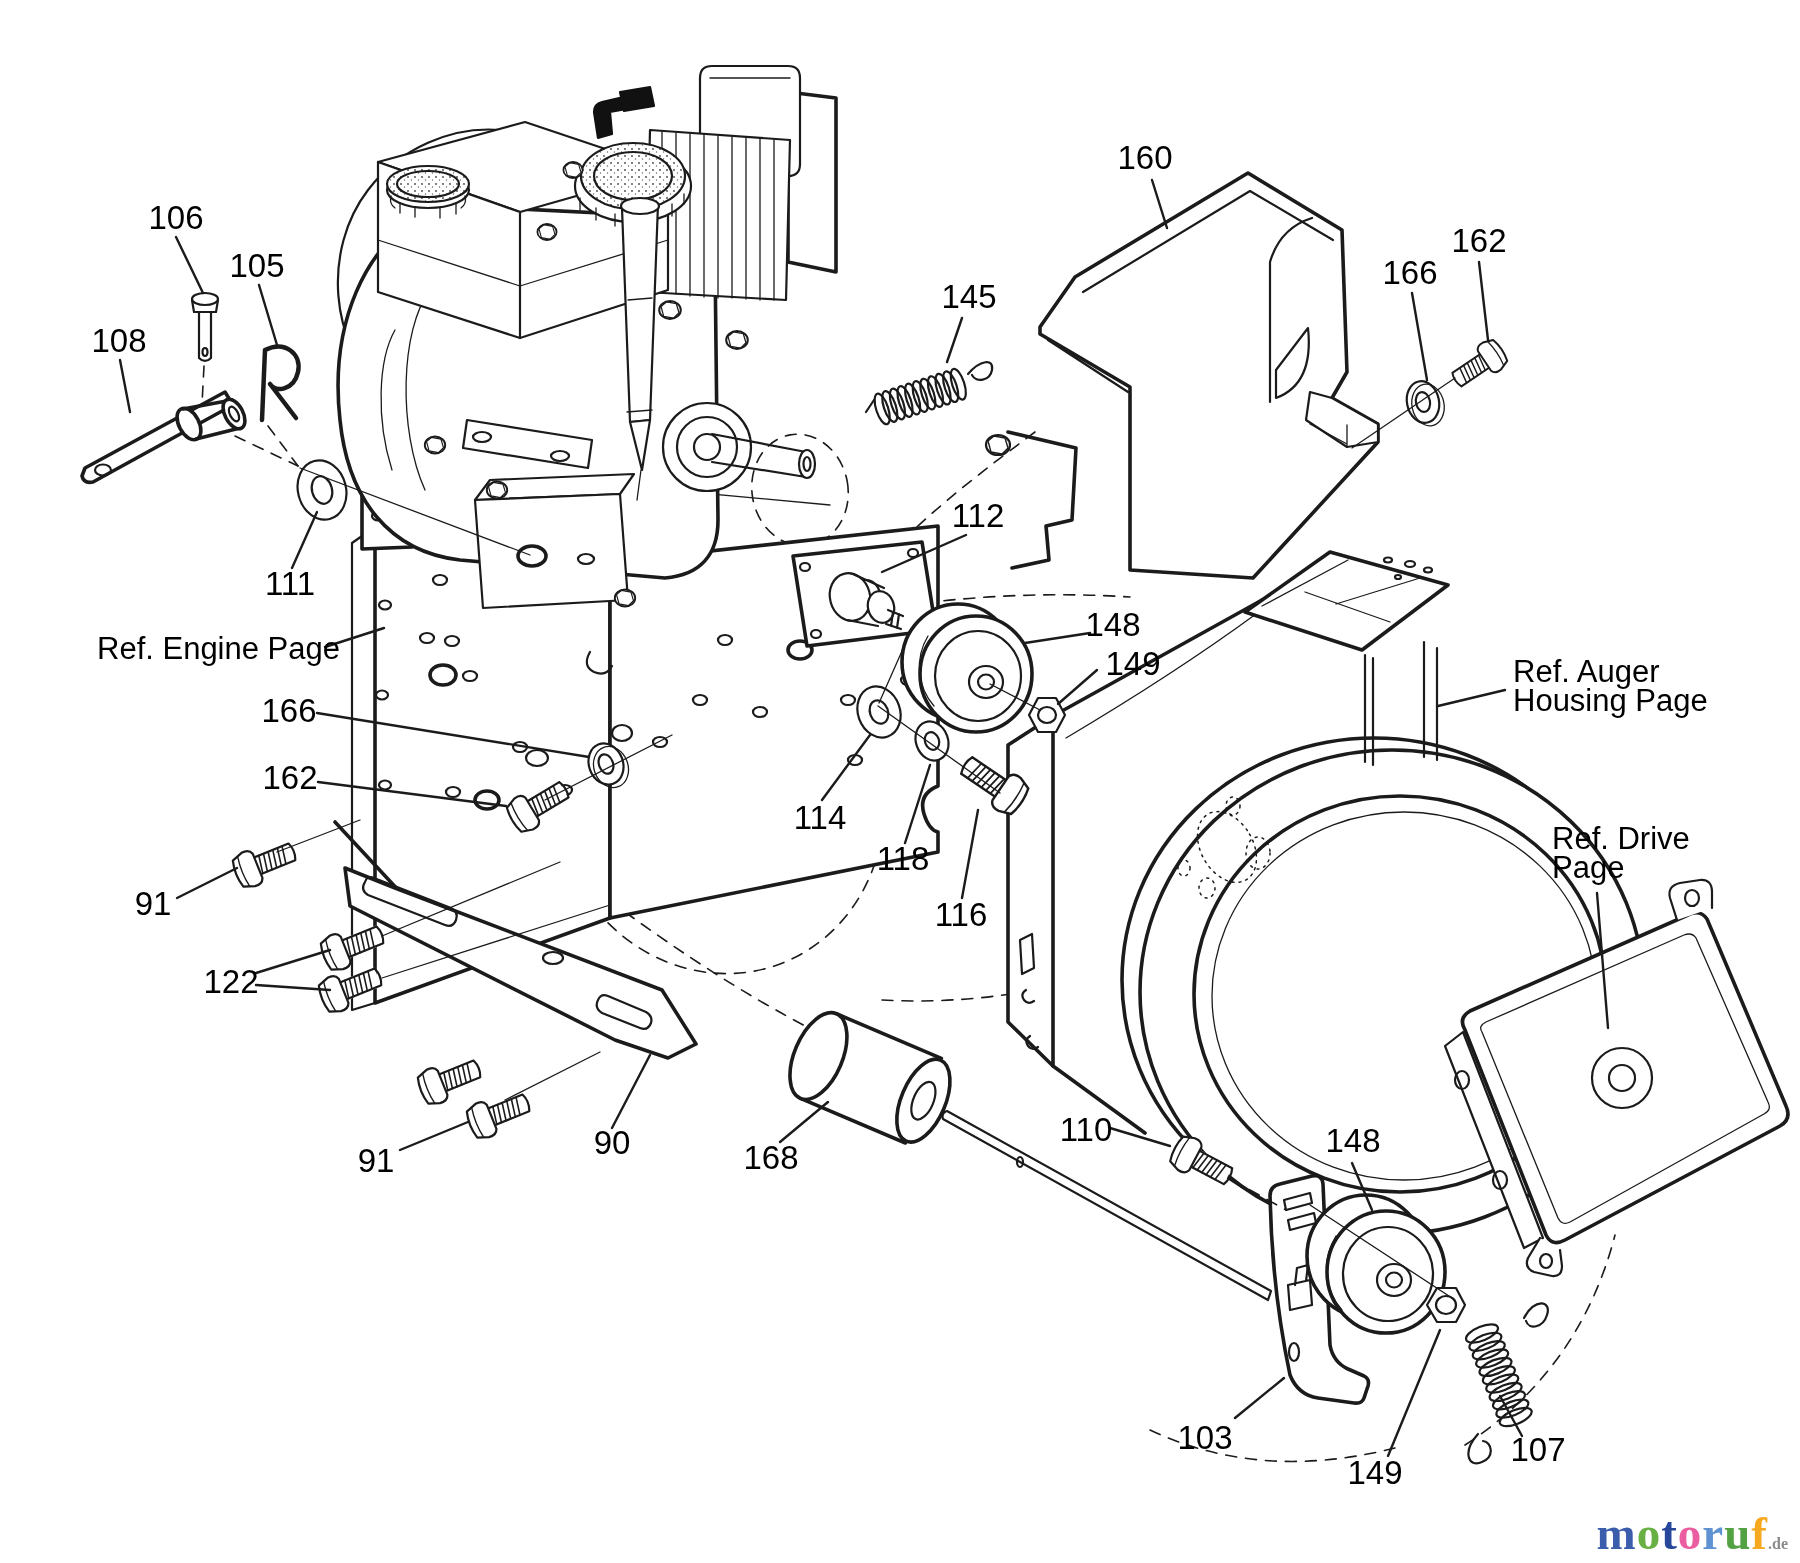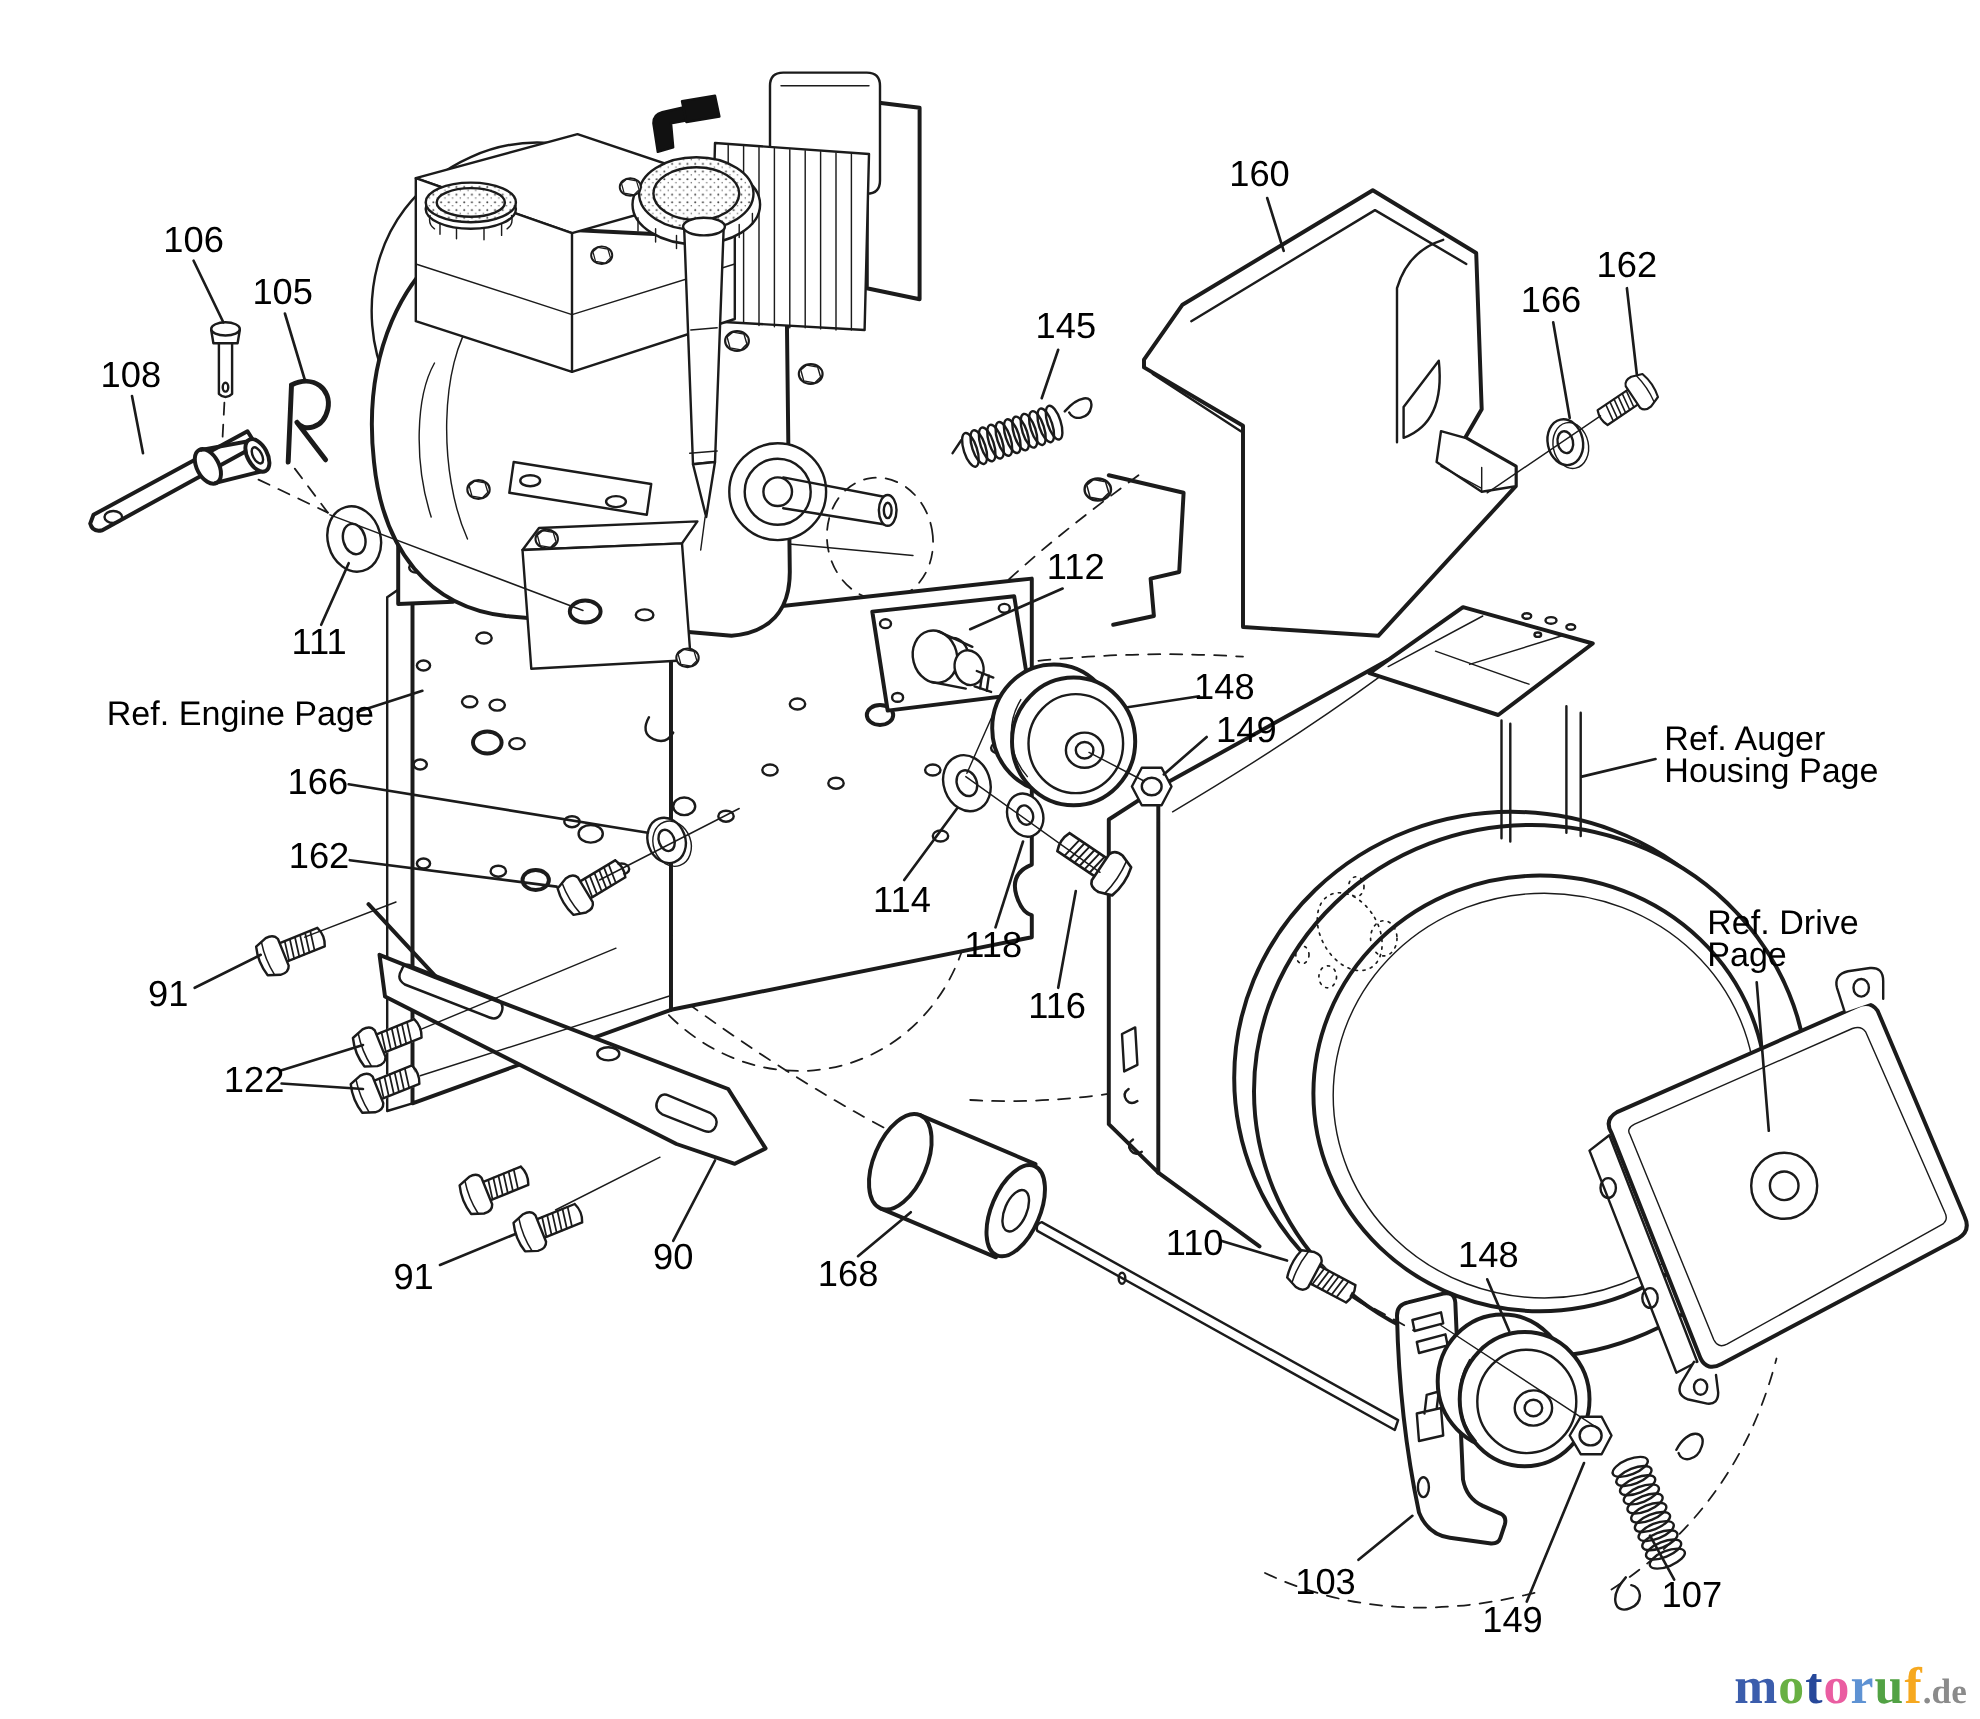--- a/index.html
+++ b/index.html
@@ -9,21 +9,21 @@
   svg text{font-family:"Liberation Sans",sans-serif;fill:#000;}
   .tk{stroke-width:3.6;}
   .md{stroke-width:2.2;}
   .tn{stroke-width:1.3;}
   .ld{stroke-width:2.4;}
   .dsh{stroke-width:1.6;stroke-dasharray:11 9;}
   .dshdot{stroke-width:1.4;stroke-dasharray:16 6 3 6;}
   .dot{stroke-width:1.5;stroke-dasharray:2 5;}
   .wm{position:absolute;right:12px;bottom:6px;font-family:"Liberation Serif",serif;
       font-weight:bold;font-size:47px;letter-spacing:1px;line-height:1;}
-  .wm .de{font-size:32px;color:#8b8b8b;letter-spacing:0;text-align:center;}
+  .wm .de{font-size:16px;color:#8b8b8b;letter-spacing:0;text-align:center;}
 </style>
 </head>
 <body>
 
 <div class="stage">
 <svg width="1800" height="1563" viewBox="0 0 1800 1563">
 <defs>
   <pattern id="stip" width="7" height="7" patternUnits="userSpaceOnUse">
     <rect width="7" height="7" fill="#ffffff"></rect>
     <circle cx="2" cy="2" r="0.9" fill="#444"></circle>

